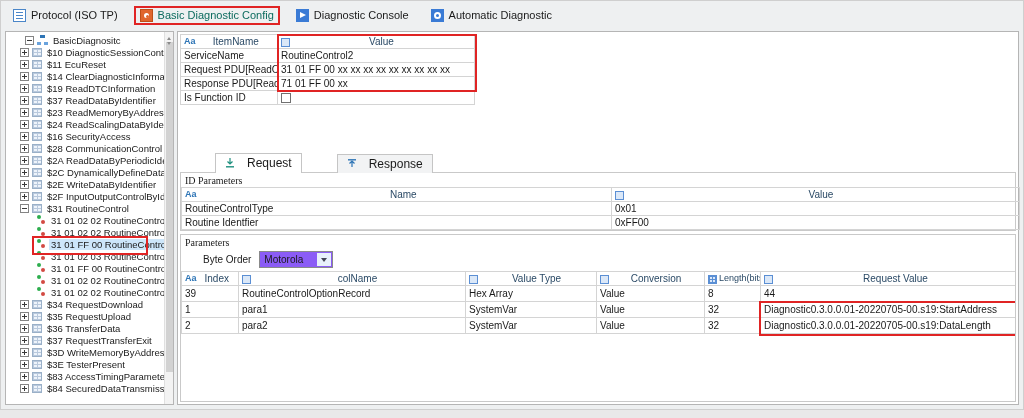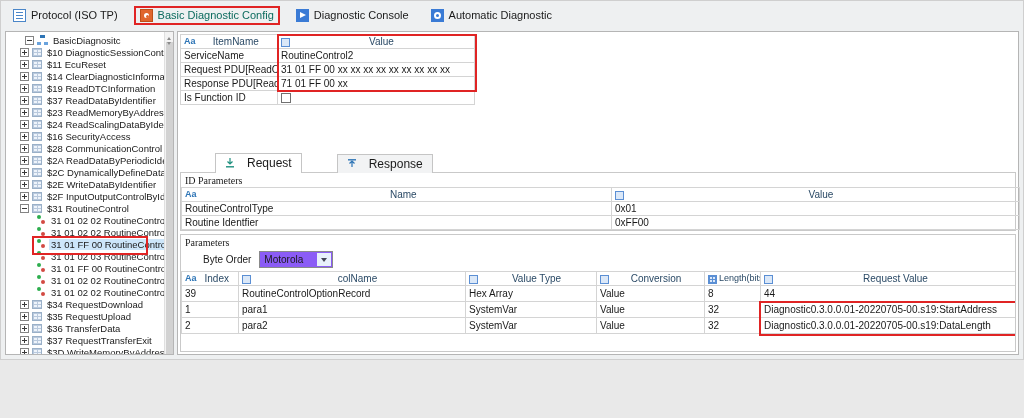--- a/index.html
+++ b/index.html
@@ -1,18 +1,18 @@
 <!DOCTYPE html>
 <html><head>
 <meta charset="utf-8">
 <style>
   * { margin:0; padding:0; box-sizing:border-box; }
   html,body { background:#e9e9e9; }
   body { font-family:"Liberation Sans", sans-serif; color:#1a1a1a; }
-  .app { position:relative; width:1024px; height:360px; background:#eef0f1; border:1px solid #cfcfcf; overflow:hidden; }
+  .app { position:relative; width:1024px; height:410px; background:#eef0f1; border:1px solid #cfcfcf; overflow:hidden; }
 
   
   .tabbar { height:28px; display:flex; align-items:center; gap:10px; padding:0 6px; }
   .tab { display:flex; align-items:center; gap:5px; font-size:11px; padding:3px 6px; white-space:nowrap; }
   .tab.active { border:2px solid #e02424; padding:1px 4px; color:#0c6b5e; }
   .tabicon { width:13px; height:13px; flex:none; position:relative; display:inline-block; }
   .ic-protocol { border:1px solid #4a86c8; background:#fff; }
   .ic-protocol::after { content:""; position:absolute; inset:2px;
     background:repeating-linear-gradient(to bottom, #4a86c8 0 1px, transparent 1px 3px); }
   .ic-config { background:#e0662e; border:1px solid #bf4f18; }

